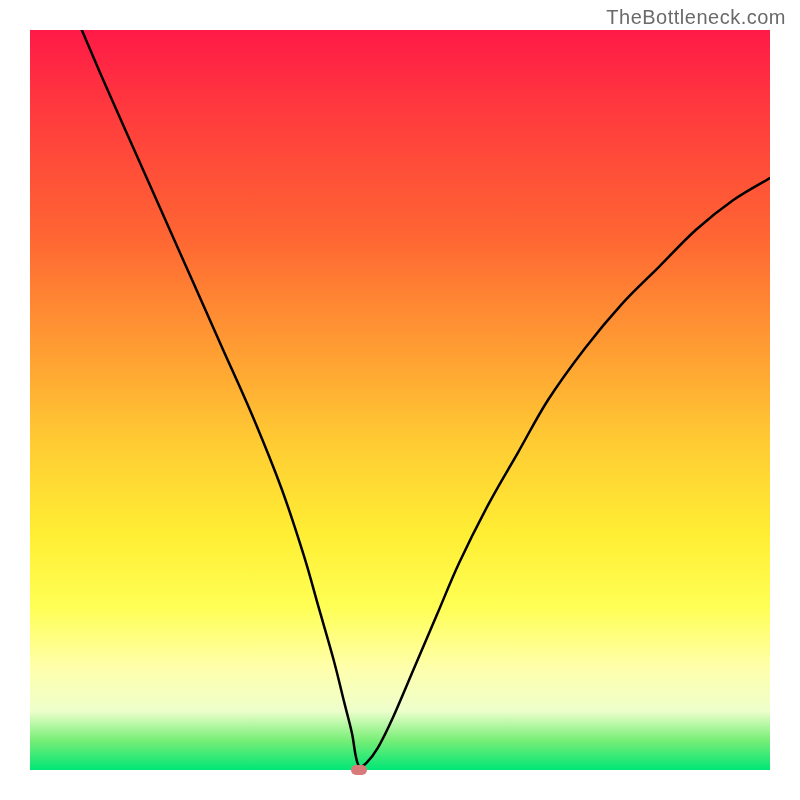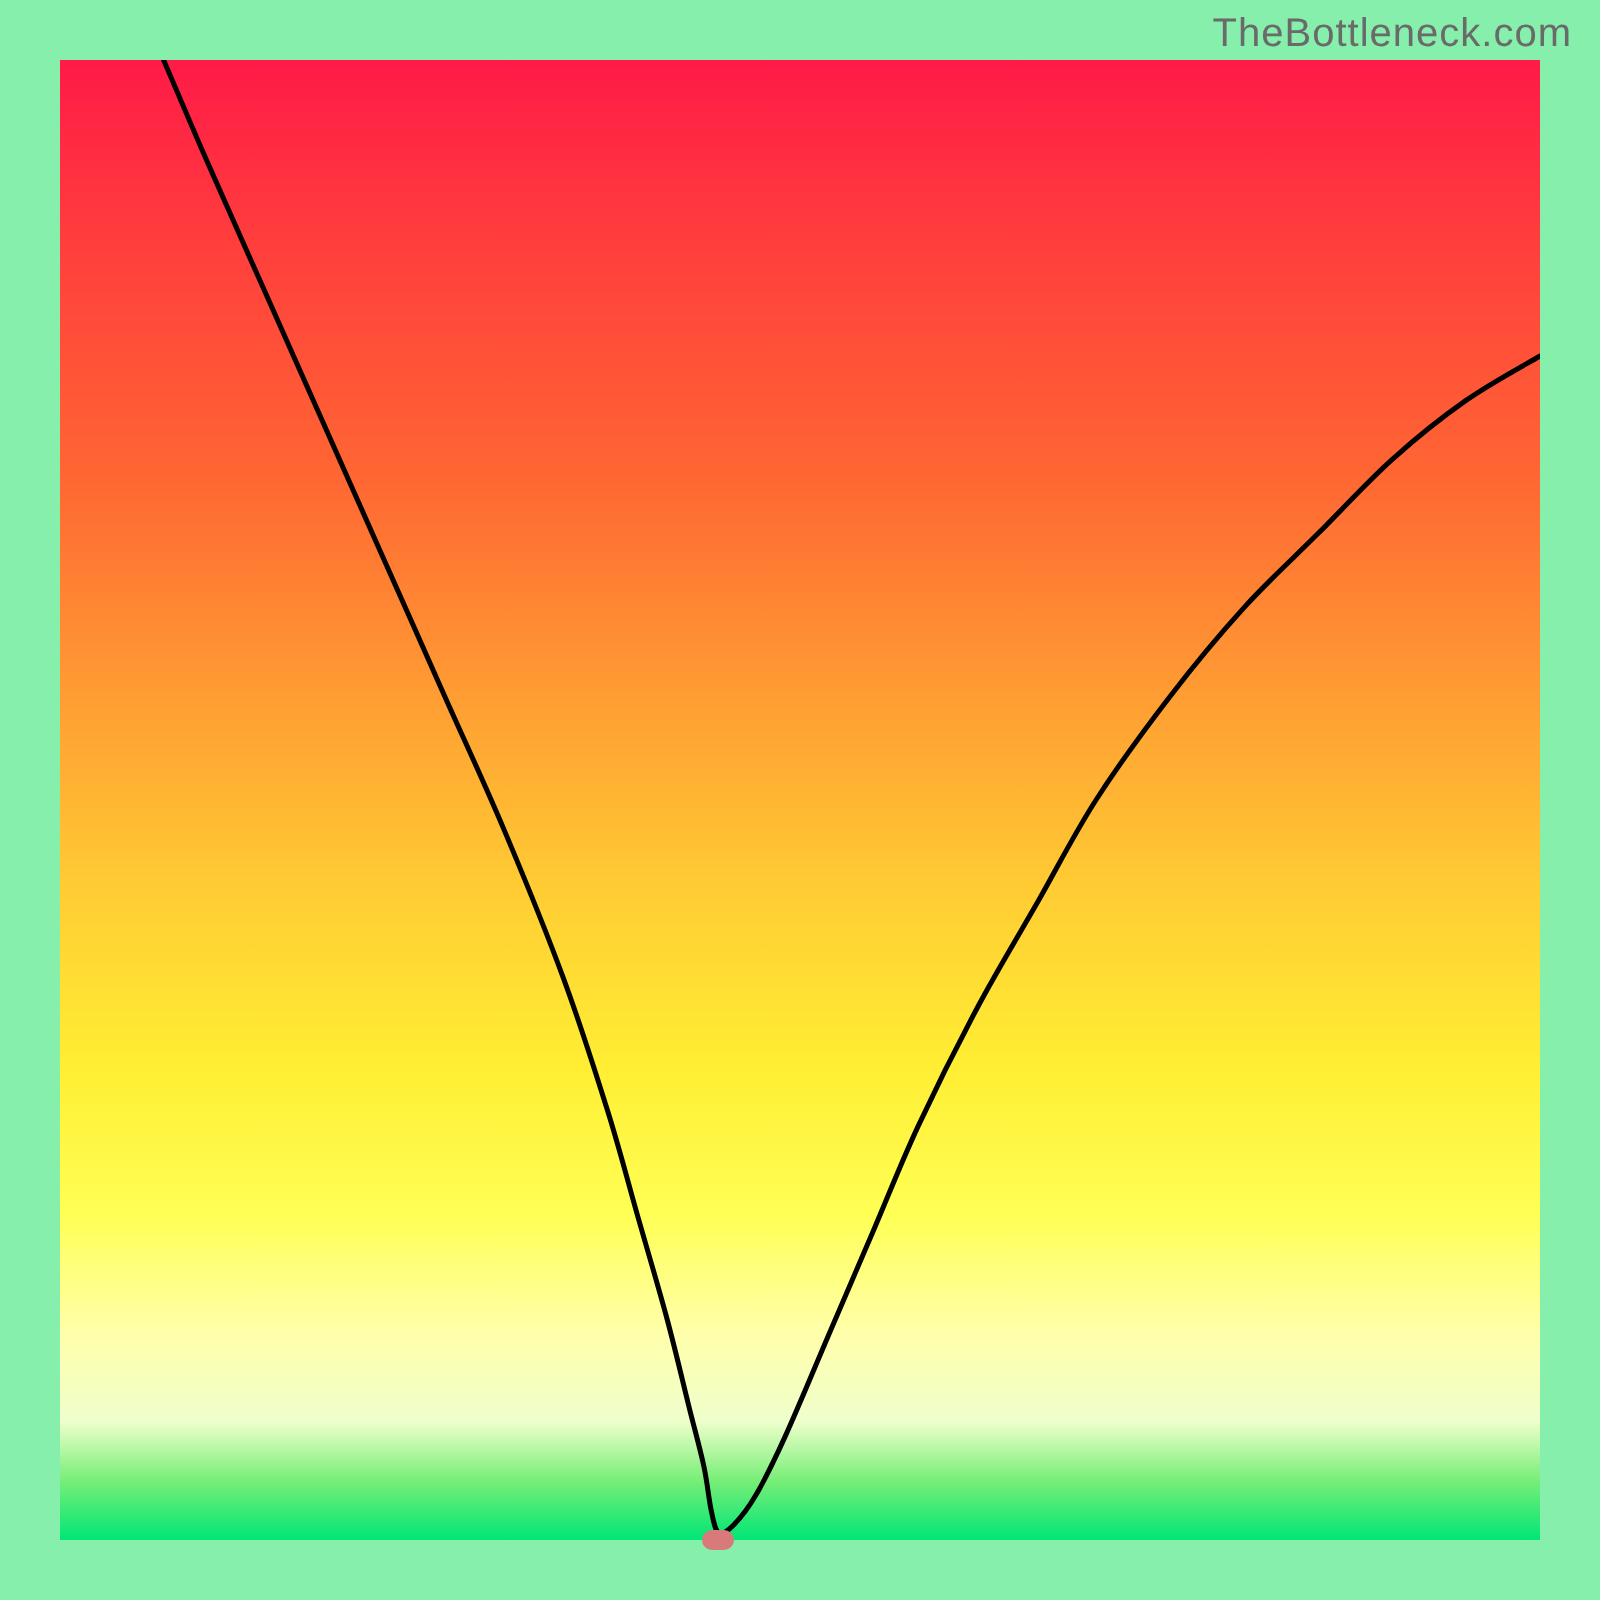--- a/index.html
+++ b/index.html
@@ -8,21 +8,21 @@
     width: 800px;
     height: 800px;
     background: #000;
     overflow: hidden;
     font-family: Arial, Helvetica, sans-serif;
   }
   .frame {
     position: relative;
     width: 800px;
     height: 800px;
-    background: #86efac;
+    background: #ffffff;
   }
   .plot-area {
     position: absolute;
     left: 30px;
     top: 30px;
     width: 740px;
     height: 740px;
     background: linear-gradient(
       to bottom,
       #ff1a47 0%,

